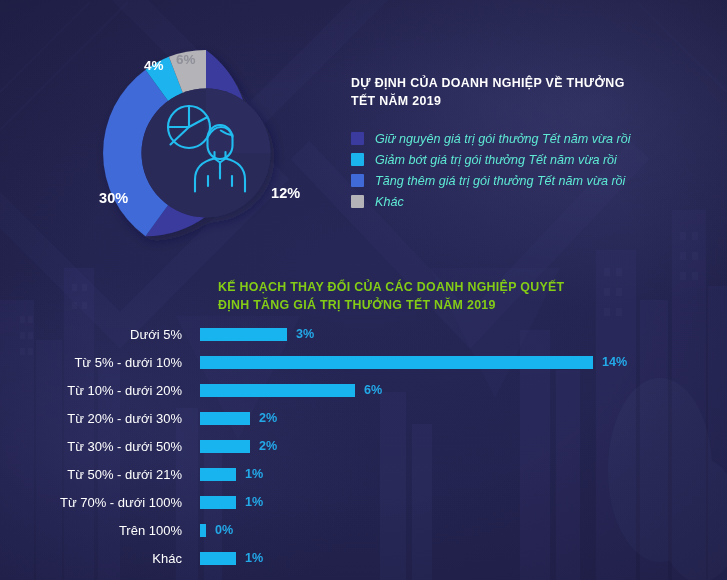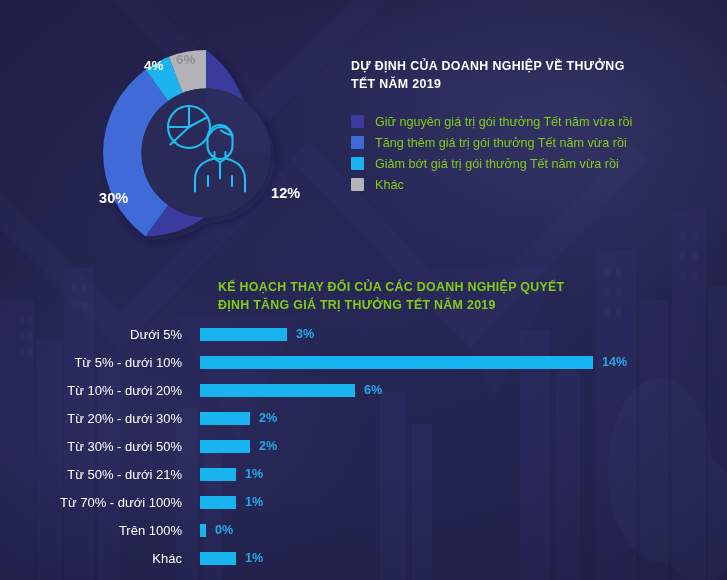--- a/index.html
+++ b/index.html
@@ -46,39 +46,40 @@
     white-space:nowrap;
   }
   #donut-val-60 { left:176px; top:143px; }
   #donut-val-30 { left:4px;  top:148px; }
   #donut-val-4  { left:49px;  top:16px;  font-size:13.5px; }
   #donut-val-6  { left:81px;  top:10px;  font-size:13.5px; color:#8f9099; }
 
   #center-icon { position:absolute; left:61px; top:58px; width:100px; height:96px; }
 
   
-  #legend-block { position:absolute; left:351px; top:58px; width:350px; }
+  #legend-block { position:absolute; left:351px; top:75px; width:350px; }
   #legend-title {
     font-size:12.4px;
     font-weight:700;
     letter-spacing:.35px;
     line-height:17.5px;
     color:#ffffff;
     text-transform:uppercase;
     width:300px;
   }
   #legend-list { margin-top:18px; }
   .legend-row { display:flex; align-items:center; height:21px; }
   .legend-swatch { width:13px; height:13px; flex:0 0 13px; border-radius:1px; }
   .legend-label {
     margin-left:11px;
     font-size:12.6px;
     line-height:14px;
-    color:#84cc16;
+    color:#5eead4;
     white-space:nowrap;
+    font-style:italic;
   }
 
   
   #bar-section { position:absolute; left:0; top:272px; width:727px; height:308px; }
   #bar-title {
     position:absolute; left:218px; top:6px;
     width:360px;
     font-size:12.4px;
     font-weight:700;
     letter-spacing:.3px;
@@ -241,27 +242,27 @@
     <div id="legend-block">
       <div id="legend-title">DỰ ĐỊNH CỦA DOANH NGHIỆP VỀ THƯỞNG TẾT NĂM 2019</div>
       <div id="legend-list">
 
         <div class="legend-row">
           <span class="legend-swatch" style="background:#3b3a9e"></span>
           <span class="legend-label">Giữ nguyên giá trị gói thưởng Tết năm vừa rồi</span>
         </div>
 
         <div class="legend-row">
+          <span class="legend-swatch" style="background:#1bb3ee"></span>
+          <span class="legend-label">Giảm bớt giá trị gói thưởng Tết năm vừa rồi</span>
+        </div>
+
+        <div class="legend-row">
           <span class="legend-swatch" style="background:#3f6ad8"></span>
           <span class="legend-label">Tăng thêm giá trị gói thưởng Tết năm vừa rồi</span>
-        </div>
-
-        <div class="legend-row">
-          <span class="legend-swatch" style="background:#1bb3ee"></span>
-          <span class="legend-label">Giảm bớt giá trị gói thưởng Tết năm vừa rồi</span>
         </div>
 
         <div class="legend-row">
           <span class="legend-swatch" style="background:#b3b3b8"></span>
           <span class="legend-label">Khác</span>
         </div>
 
       </div>
     </div>
   </div>

